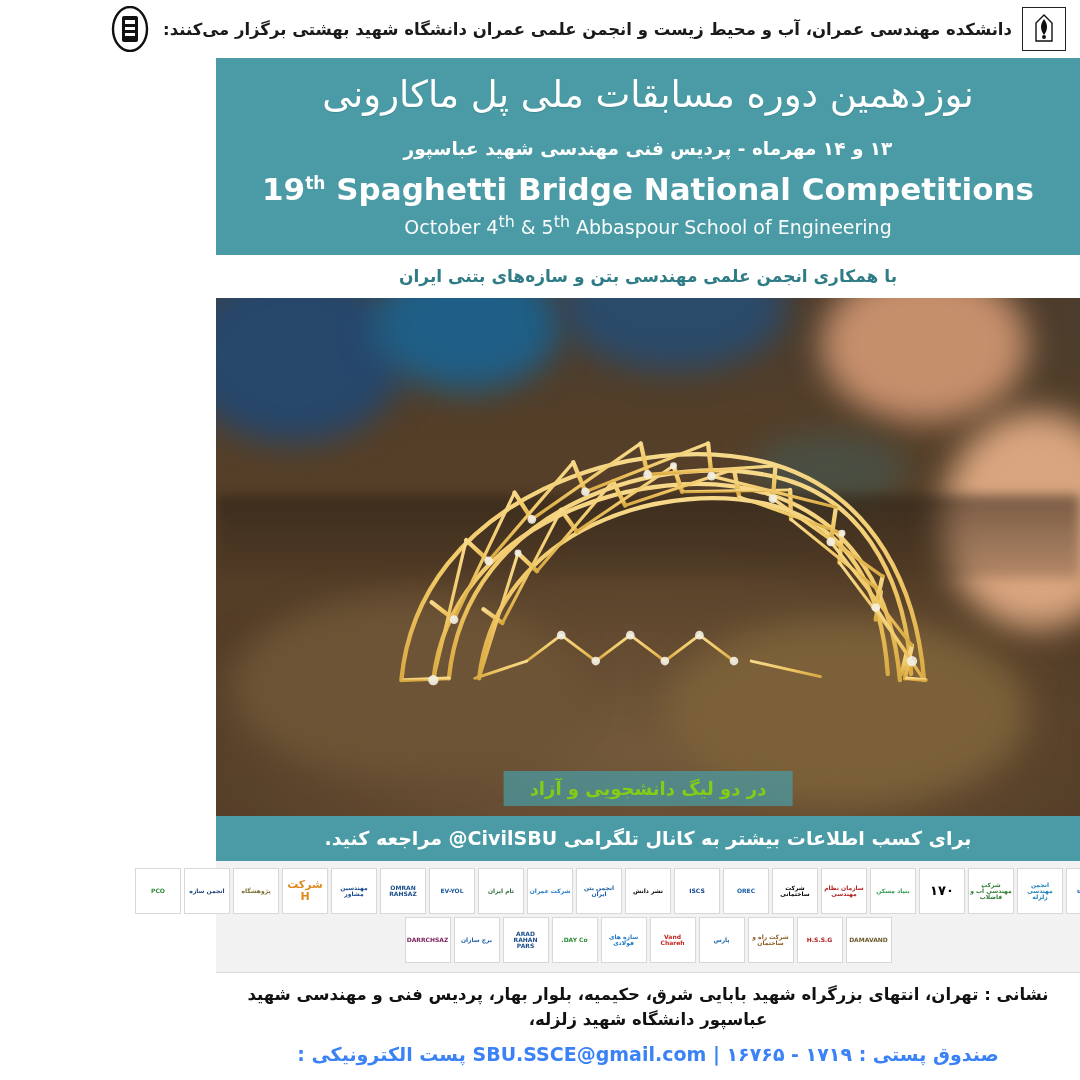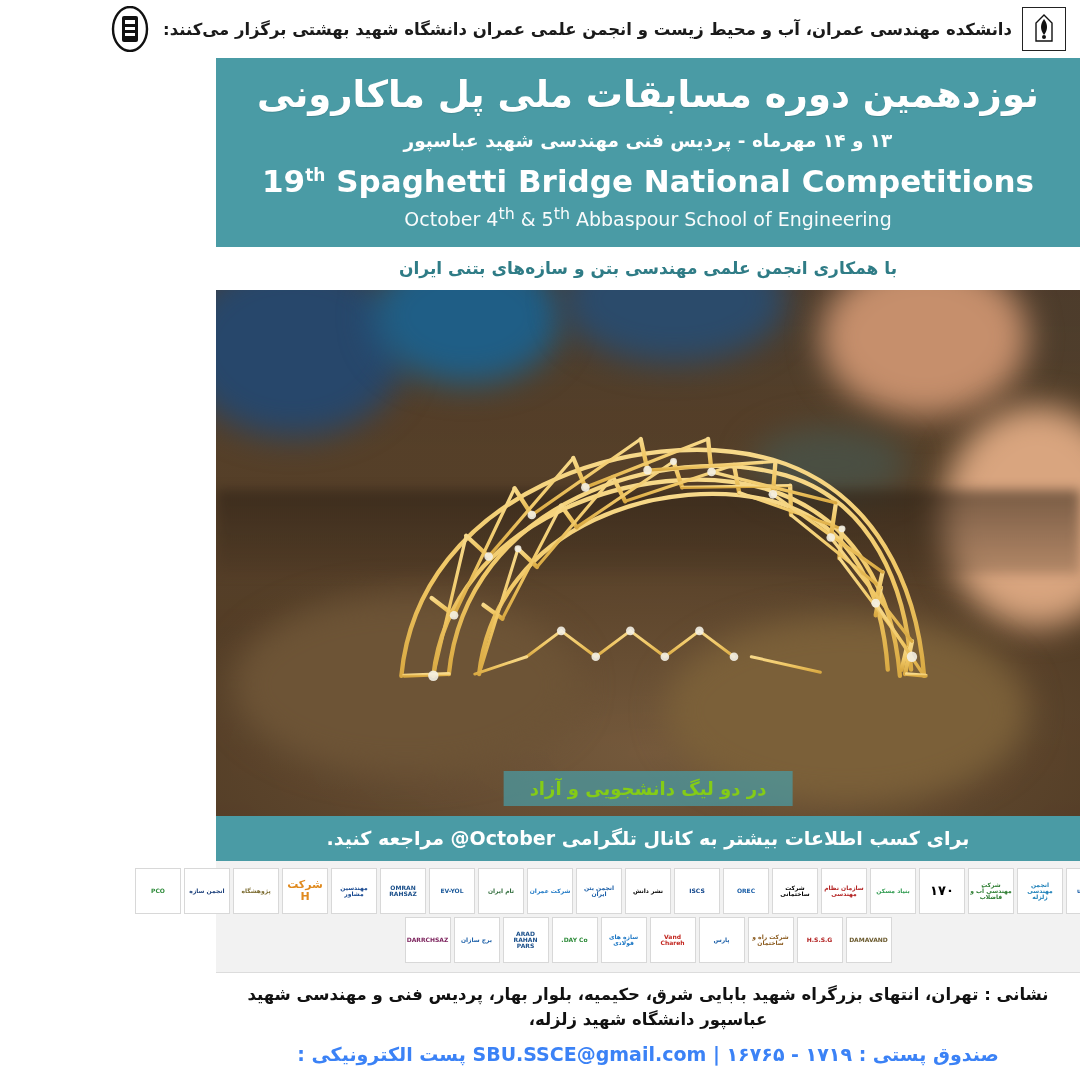--- a/index.html
+++ b/index.html
@@ -54,23 +54,23 @@
   
   .title-block {
     background: #4a9ba5;
     color: #ffffff;
     text-align: center;
     padding: 14px 20px 16px;
     flex: 0 0 auto;
   }
   .title-fa {
     font-size: 37px;
-    font-weight: bold;
+    font-weight: normal;
     line-height: 1.25;
-    margin-bottom: 12px;
+    margin-bottom: 20px;
     text-shadow: 0 1px 1px rgba(0,0,0,.12);
   }
   .subtitle-fa {
     font-size: 18.5px;
     font-weight: bold;
     margin-bottom: 12px;
     direction: rtl;
   }
   .title-en {
     font-size: 31px;
@@ -385,21 +385,21 @@
           <circle cx="430" cy="104" r="4"></circle>
             <circle cx="625" cy="182" r="4"></circle>
         </g>
       </svg>
     </div>
 
     <div class="photo-caption">در دو لیگ دانشجویی و آزاد</div>
   </div>
 
   <div class="tg-bar">
-    <span>برای کسب اطلاعات بیشتر به کانال تلگرامی </span><span class="handle">@October</span><span> مراجعه کنید.</span>
+    <span>برای کسب اطلاعات بیشتر به کانال تلگرامی </span><span class="handle">@CivilSBU</span><span> مراجعه کنید.</span>
   </div>
 
   <div class="sponsors">
 
     <div class="logo-row">
       <div class="logo-box">
           <div class="mini">دانشگاه شهید بهشتی</div>
         </div>
       <div class="logo-box">
           <div class="mini" style="color:#1b5fa8">unesco</div>

